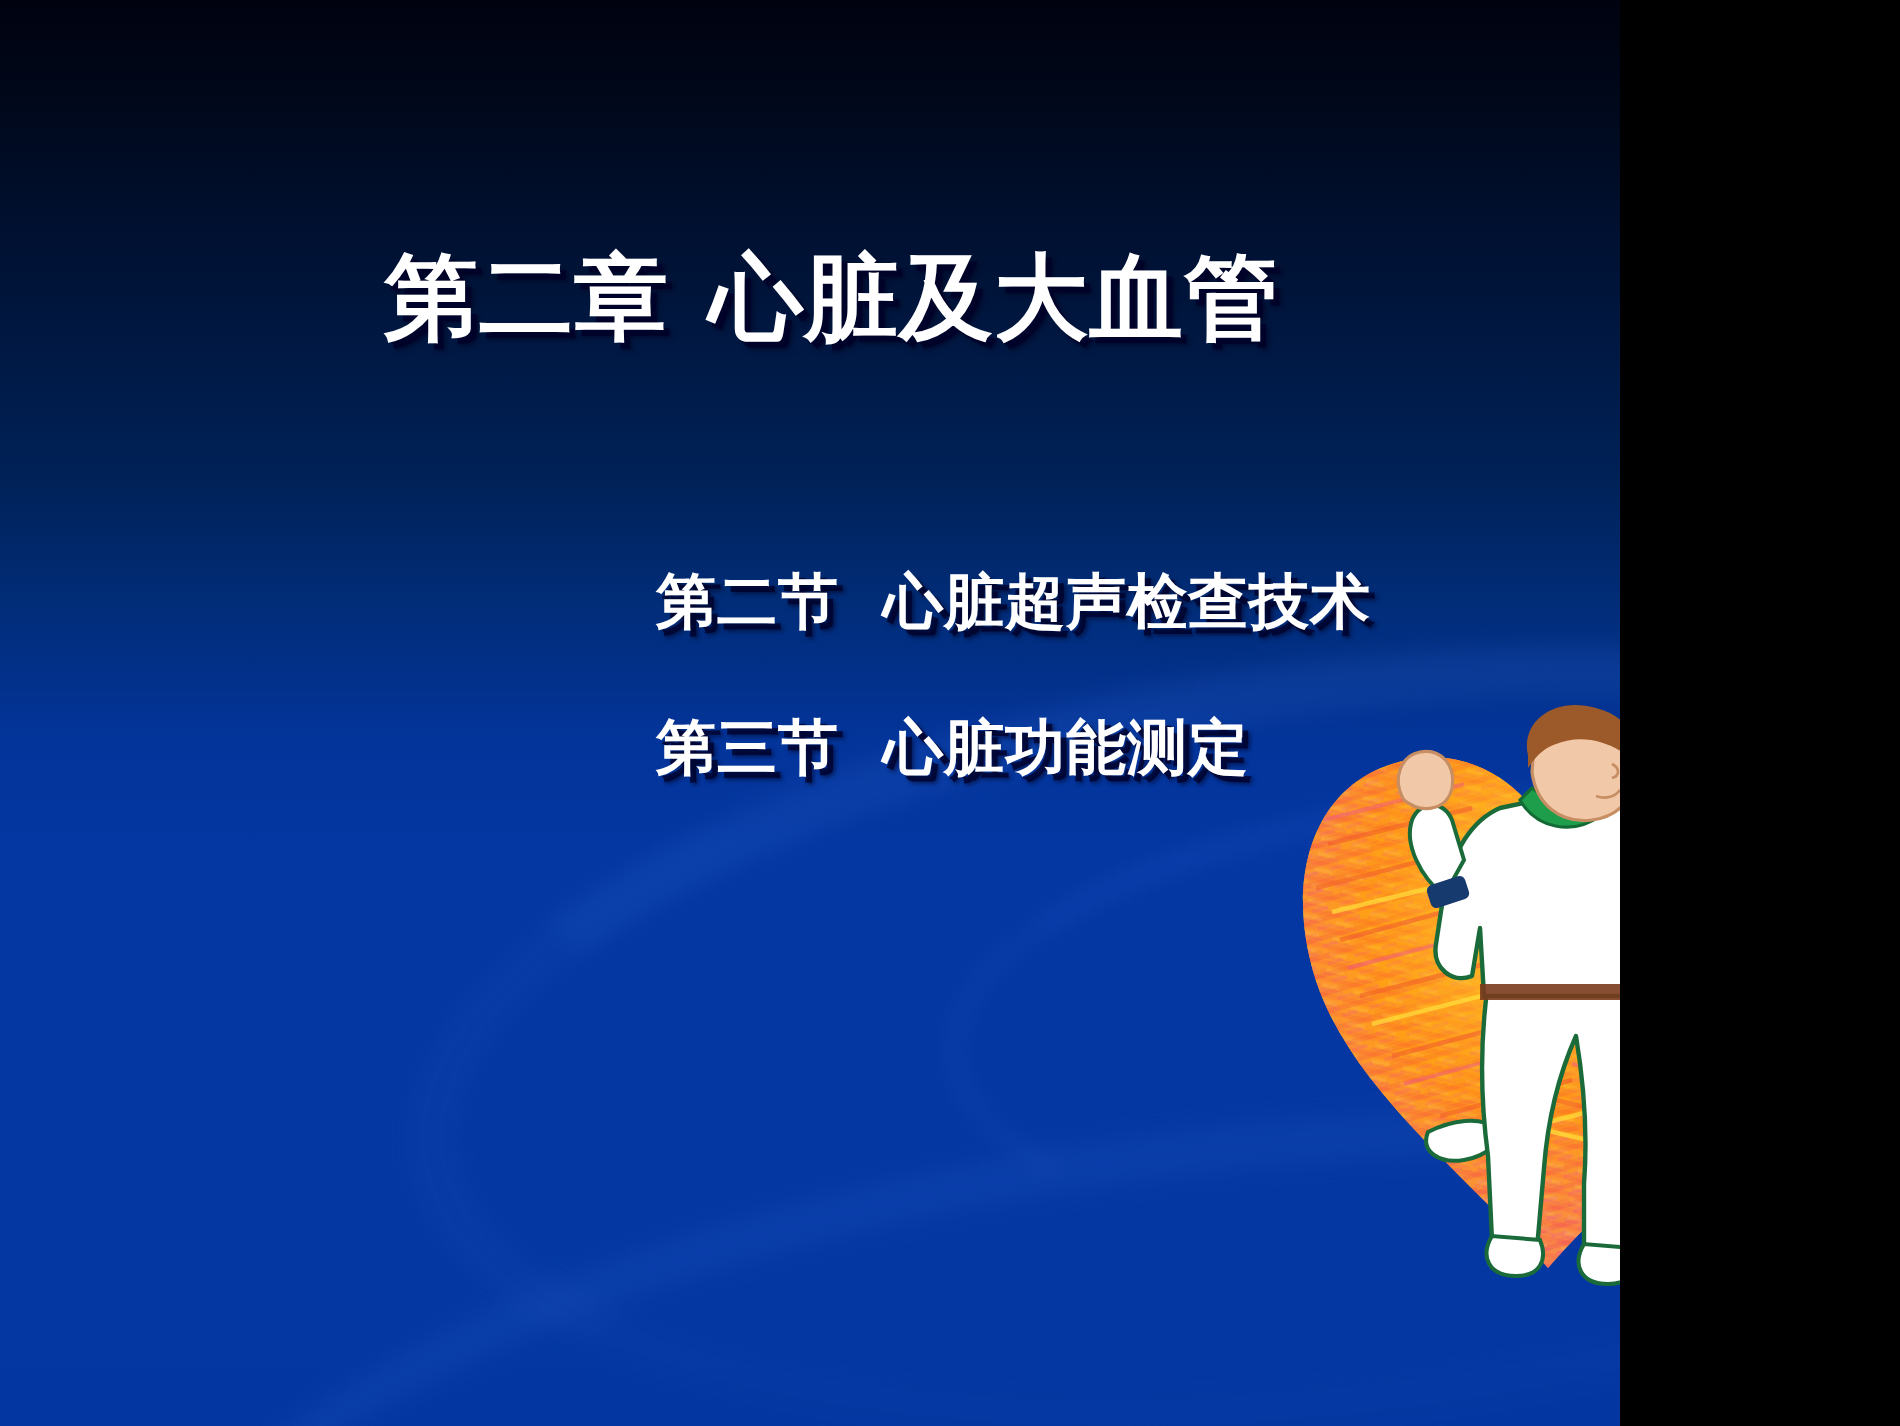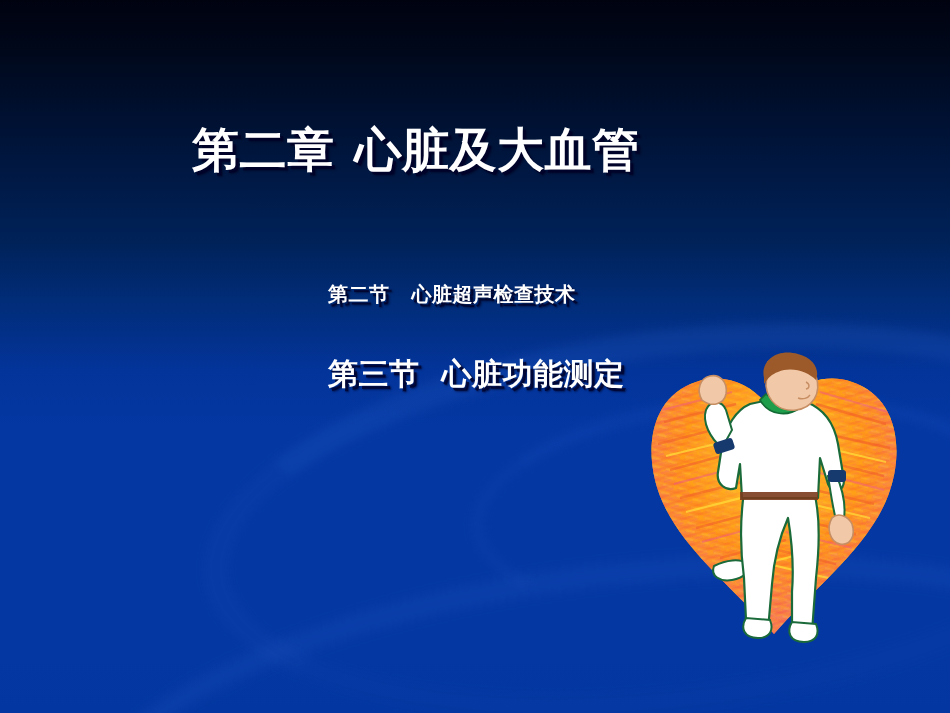--- a/index.html
+++ b/index.html
@@ -3,21 +3,21 @@
 <meta charset="utf-8">
 <title>第二章 心脏及大血管</title>
 <style>
   html, body {
     margin: 0;
     padding: 0;
     background: #000000;
   }
   #slide {
     position: relative;
-    width: 950px;
+    width: 810px;
     height: 713px;
     overflow: hidden;
     font-family: "DejaVu Sans", "Liberation Sans", sans-serif;
     
     background:
       linear-gradient(to bottom,
         #000210 0%,
         #000718 6%,
         #001030 16%,
         #001A47 26%,
@@ -92,21 +92,21 @@
   #line1 {
     left: 196px;
     top: 208px;
     font-size: 30px;
   }
   #line1 .gap { display: inline-block; width: 42px; }
 
   #line2 {
     left: 328px;
     top: 281px;
-    font-size: 20px;
+    font-size: 30px;
   }
   #line2 .gap { display: inline-block; width: 22px; }
 
   #line3 {
     left: 328px;
     top: 354px;
     font-size: 30px;
   }
   #line3 .gap { display: inline-block; width: 22px; }
 

